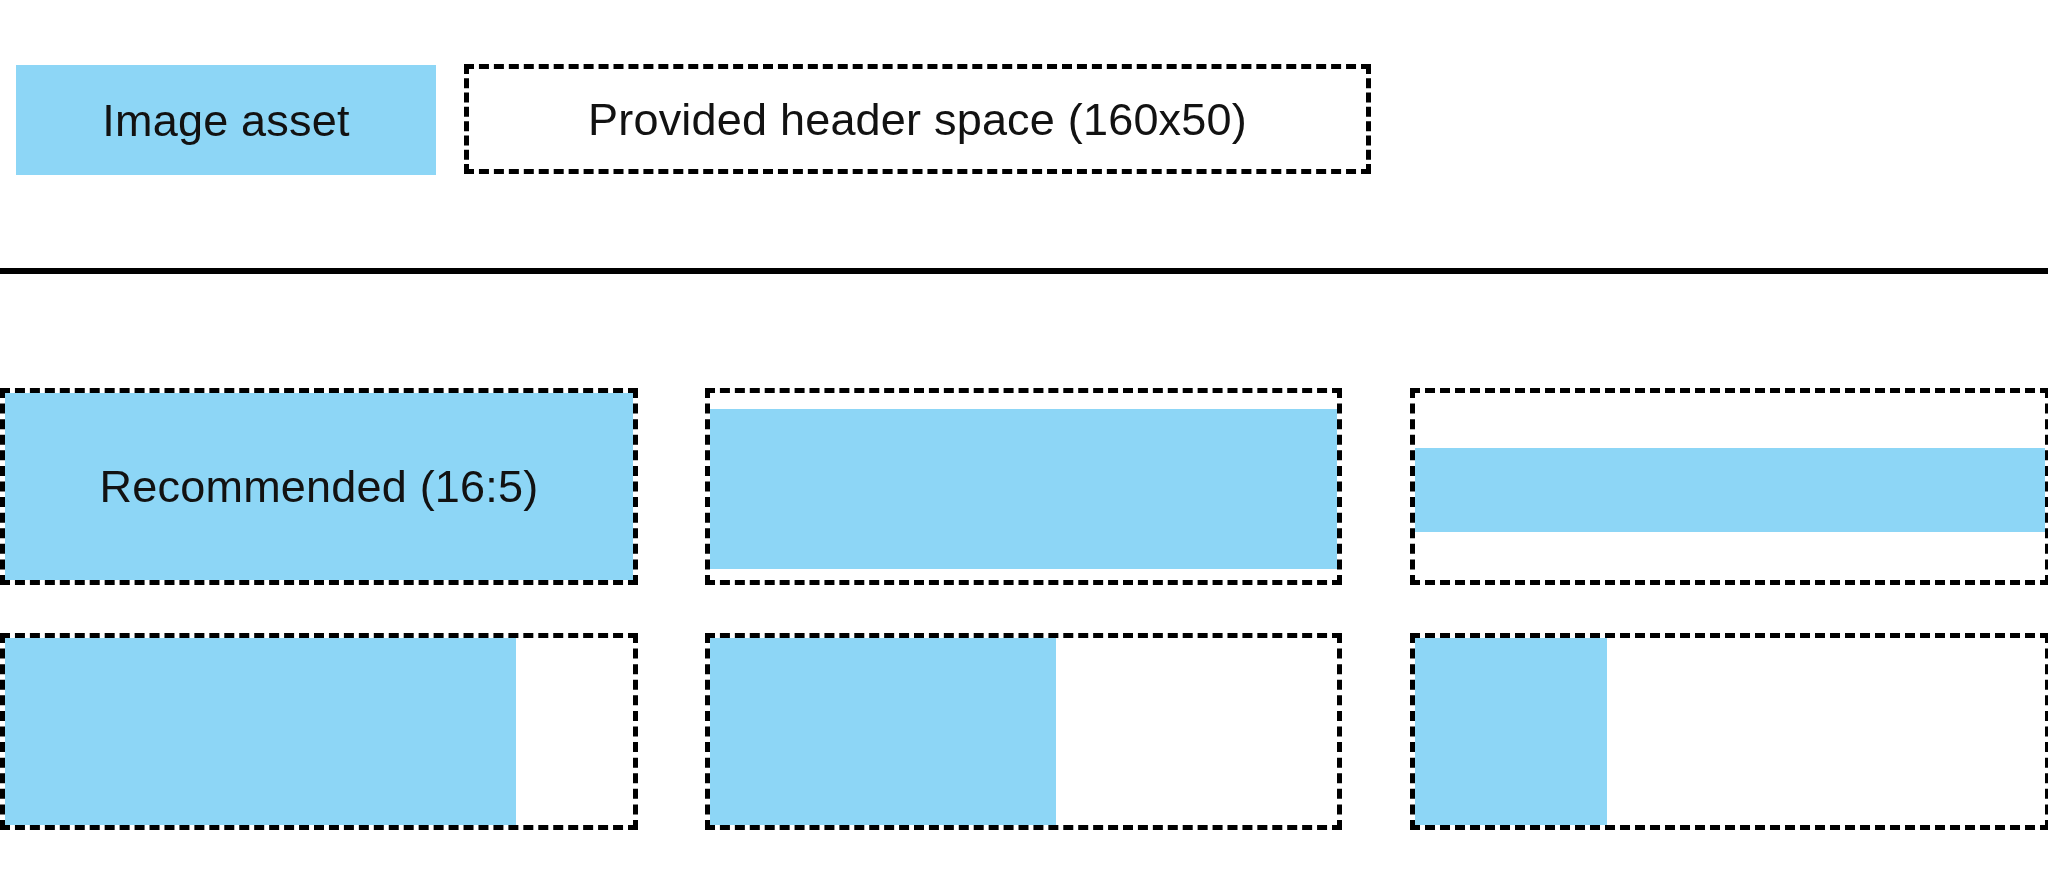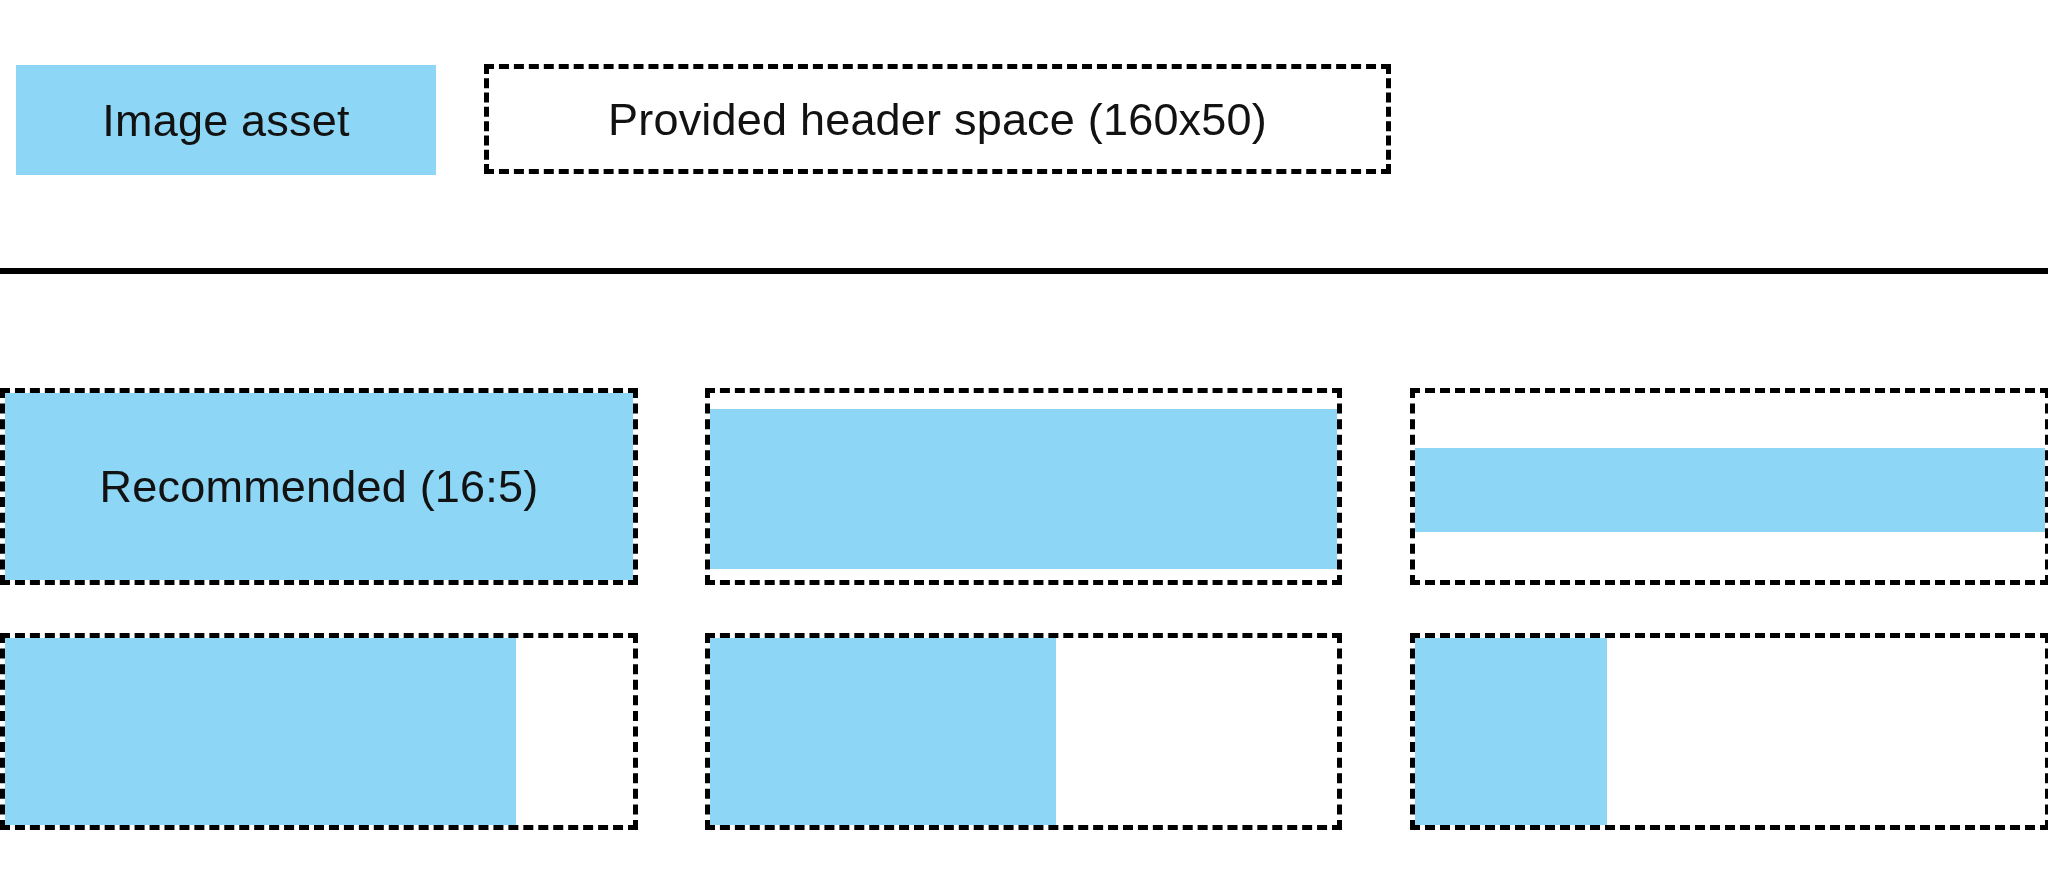--- a/index.html
+++ b/index.html
@@ -21,21 +21,21 @@
   
   .legend-asset {
     position: absolute;
     left: 0; top: 65;
     left: 0px; top: 65px;
     width: 420px; height: 110px;
     display: flex; align-items: center; justify-content: center; margin-left: 16px;
   }
   .legend-headerspace {
     position: absolute;
-    left: 484px; top: 64px;
+    left: 464px; top: 64px;
     width: 907px; height: 110px;
     box-sizing: border-box;
     border: 5px dashed #000000;
     display: flex; align-items: center; justify-content: center;
   }
   
   .divider {
     position: absolute;
     left: 0px; top: 268px;
     width: 2048px; height: 6px;

